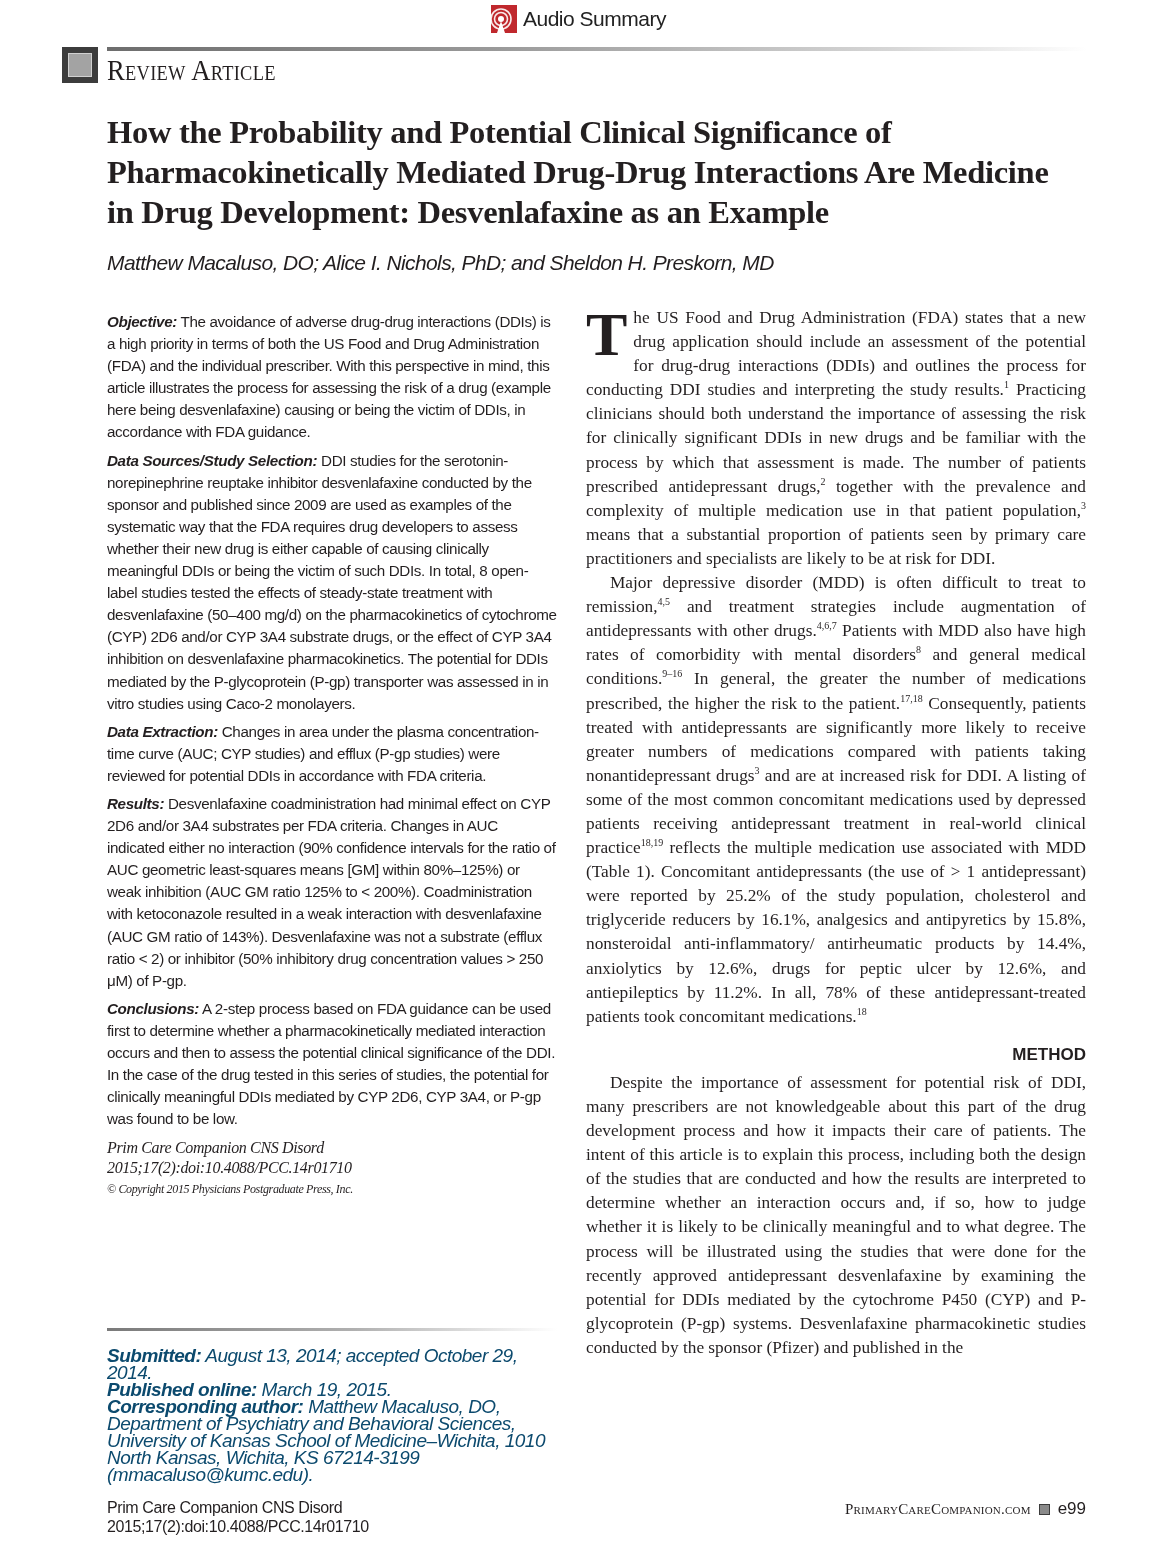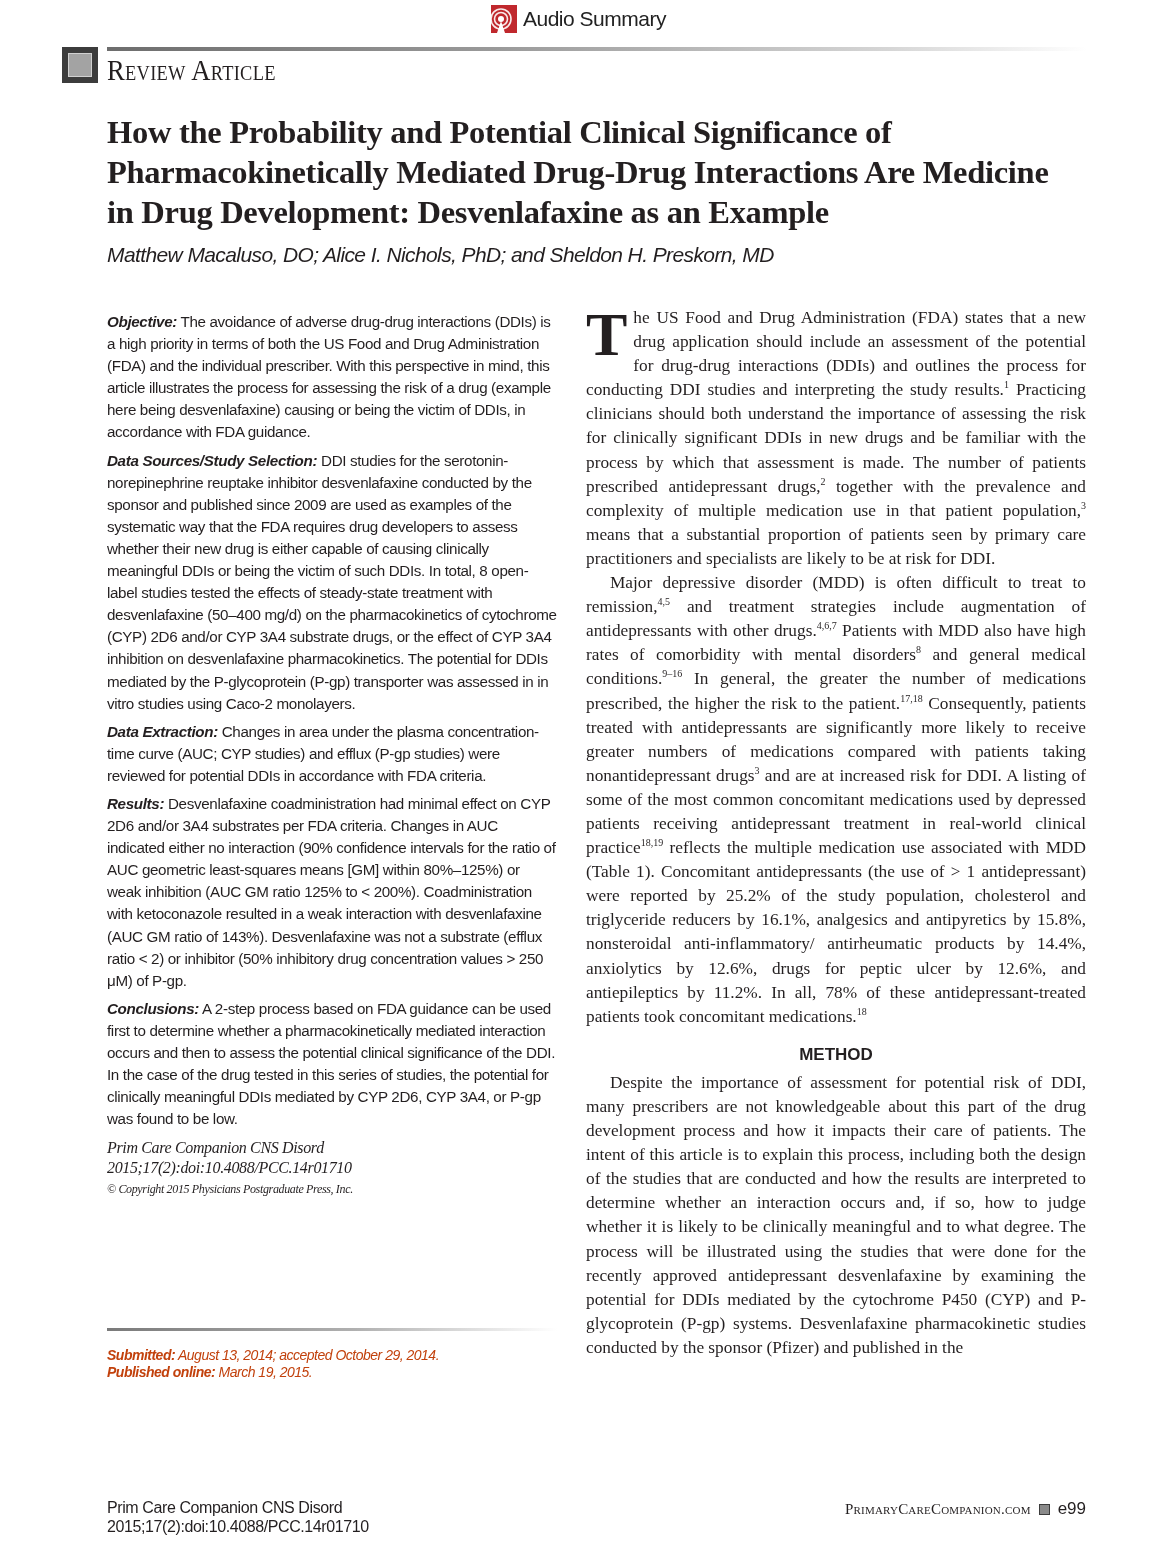--- a/index.html
+++ b/index.html
@@ -12,41 +12,41 @@
   #audio .ico svg { position:absolute; left:0; top:0; }
   #audio .lbl { font-family:"Liberation Sans", sans-serif; font-size:21px; color:#222; letter-spacing:-0.5px; }
 
   #rule-top { left:107px; top:47px; width:980px; height:4px;
     background:linear-gradient(to right,#6d6d6d 0%,#9a9a9a 40%,#d6d6d6 80%,#ffffff 100%); }
   #sec-box { left:62px; top:47px; width:36px; height:36px; background:#3c3c3c; }
   #sec-box .inner { position:absolute; left:6px; top:6px; width:22px; height:22px; background:#a3a3a3; border:1px solid #d0d0d0; }
   #sec-label { left:107px; top:54px; font-family:"Liberation Serif", serif; font-size:29px; color:#231f20; font-variant:small-caps; letter-spacing:0.3px; transform:scaleX(0.92); transform-origin:left; }
 
   #title { left:107px; top:112px; width:960px; font-family:"Liberation Serif", serif; font-weight:bold; font-size:32.5px; line-height:40px; color:#231f20; letter-spacing:-0.3px; }
-  #authors { left:107px; top:243px; font-family:"Liberation Sans", sans-serif; font-style:italic; font-size:21px; color:#231f20; letter-spacing:-0.6px; }
+  #authors { left:107px; top:251px; font-family:"Liberation Sans", sans-serif; font-style:italic; font-size:21px; color:#231f20; letter-spacing:-0.6px; }
 
   
   #abstract { left:107px; top:306px; width:450px; font-family:"Liberation Sans", sans-serif; font-size:15.2px; line-height:22.1px; color:#231f20; letter-spacing:-0.35px; }
   #abstract h2 { margin:0 0 4px 0; font-size:17px; font-weight:bold; letter-spacing:0; line-height:22px; }
   #abstract p { margin:5px 0 6px 0; }
   #abstract .k { font-weight:bold; font-style:italic; }
   #citation { margin-top:8px; font-family:"Liberation Serif", serif; font-style:italic; font-size:16px; line-height:20px; }
   #copyright { font-family:"Liberation Serif", serif; font-style:italic; font-size:12px; line-height:18px; margin-top:2px; }
 
   #rule-mid { left:107px; top:1328px; width:450px; height:3px; background:linear-gradient(to right,#7a7a7a 0%,#b0b0b0 55%,#ffffff 100%); }
-  #notes { left:107px; top:1347px; width:450px; font-family:"Liberation Sans", sans-serif; font-style:italic; font-size:14px; line-height:17px; color:#c2410c; letter-spacing:-0.5px; }
+  #notes { left:107px; top:1347px; width:450px; font-family:"Liberation Sans", sans-serif; font-style:italic; font-size:19px; line-height:17px; color:#0c4a6e; letter-spacing:-0.5px; }
   #notes .k { font-weight:bold; }
 
   
   #body { left:586px; top:306px; width:500px; font-family:"Liberation Serif", serif; font-size:17.3px; line-height:24.1px; color:#231f20; text-align:justify; }
   #body p { margin:0; }
   #body p.indent { text-indent:24px; }
   #dropcap { float:left; font-size:62px; line-height:48px; font-weight:bold; margin:4px 6px 0 0; }
   #body sup { font-size:10px; line-height:0; vertical-align:7px; }
-  #method-h { text-align:center; font-family:"Liberation Sans", sans-serif; font-weight:bold; font-size:17px; margin:14px 0 4px 0; }
+  #method-h { text-align:right; font-family:"Liberation Sans", sans-serif; font-weight:bold; font-size:17px; margin:14px 0 4px 0; }
 
   
   #foot-left { left:107px; top:1498px; font-family:"Liberation Sans", sans-serif; font-size:16px; line-height:19px; color:#231f20; letter-spacing:-0.4px; }
   #foot-right { right:84px; top:1499px; display:flex; align-items:center; gap:8px; font-family:"Liberation Serif", serif; font-size:15px; color:#231f20; }
   #foot-right .site { font-variant:small-caps; letter-spacing:0.2px; }
   #foot-right .sq { width:9px; height:9px; background:#8a8a8a; border:1.5px solid #3c3c3c; display:inline-block; }
   #foot-right .pg { font-family:"Liberation Sans", sans-serif; font-size:17px; }
 </style>
 </head>
 <body>
@@ -82,20 +82,21 @@
     <div>Prim Care Companion CNS Disord</div>
     <div>2015;17(2):doi:10.4088/PCC.14r01710</div>
   </div>
   <div id="copyright">© Copyright 2015 Physicians Postgraduate Press, Inc.</div>
 </div>
 
 <div id="rule-mid" class="abs"></div>
 <div id="notes" class="abs">
   <div><span class="k">Submitted:</span><span> August 13, 2014; accepted October 29, 2014.</span></div>
   <div><span class="k">Published online:</span><span> March 19, 2015.</span></div>
+  <div><span class="k">Corresponding author:</span><span> Matthew Macaluso, DO, Department of Psychiatry and Behavioral Sciences, University of Kansas School of Medicine–Wichita, 1010 North Kansas, Wichita, KS 67214-3199 (mmacaluso@kumc.edu).</span></div>
 </div>
 
 <div id="body" class="abs">
   <p><span id="dropcap">T</span><span>he US Food and Drug Administration (FDA) states that a new drug application should include an assessment of the potential for drug-drug interactions (DDIs) and outlines the process for conducting DDI studies and interpreting the study results.</span><sup>1</sup><span> Practicing clinicians should both understand the importance of assessing the risk for clinically significant DDIs in new drugs and be familiar with the process by which that assessment is made. The number of patients prescribed antidepressant drugs,</span><sup>2</sup><span> together with the prevalence and complexity of multiple medication use in that patient population,</span><sup>3</sup><span> means that a substantial proportion of patients seen by primary care practitioners and specialists are likely to be at risk for DDI.</span></p>
   <p class="indent"><span>Major depressive disorder (MDD) is often difficult to treat to remission,</span><sup>4,5</sup><span> and treatment strategies include augmentation of antidepressants with other drugs.</span><sup>4,6,7</sup><span> Patients with MDD also have high rates of comorbidity with mental disorders</span><sup>8</sup><span> and general medical conditions.</span><sup>9–16</sup><span> In general, the greater the number of medications prescribed, the higher the risk to the patient.</span><sup>17,18</sup><span> Consequently, patients treated with antidepressants are significantly more likely to receive greater numbers of medications compared with patients taking nonantidepressant drugs</span><sup>3</sup><span> and are at increased risk for DDI. A listing of some of the most common concomitant medications used by depressed patients receiving antidepressant treatment in real-world clinical practice</span><sup>18,19</sup><span> reflects the multiple medication use associated with MDD (Table 1). Concomitant antidepressants (the use of &gt; 1 antidepressant) were reported by 25.2% of the study population, cholesterol and triglyceride reducers by 16.1%, analgesics and antipyretics by 15.8%, nonsteroidal anti-inflammatory/ antirheumatic products by 14.4%, anxiolytics by 12.6%, drugs for peptic ulcer by 12.6%, and antiepileptics by 11.2%. In all, 78% of these antidepressant-treated patients took concomitant medications.</span><sup>18</sup></p>
   <div id="method-h">METHOD</div>
   <p class="indent">Despite the importance of assessment for potential risk of DDI, many prescribers are not knowledgeable about this part of the drug development process and how it impacts their care of patients. The intent of this article is to explain this process, including both the design of the studies that are conducted and how the results are interpreted to determine whether an interaction occurs and, if so, how to judge whether it is likely to be clinically meaningful and to what degree. The process will be illustrated using the studies that were done for the recently approved antidepressant desvenlafaxine by examining the potential for DDIs mediated by the cytochrome P450 (CYP) and P-glycoprotein (P-gp) systems. Desvenlafaxine pharmacokinetic studies conducted by the sponsor (Pfizer) and published in the</p>
 </div>
 
 <div id="foot-left" class="abs">

